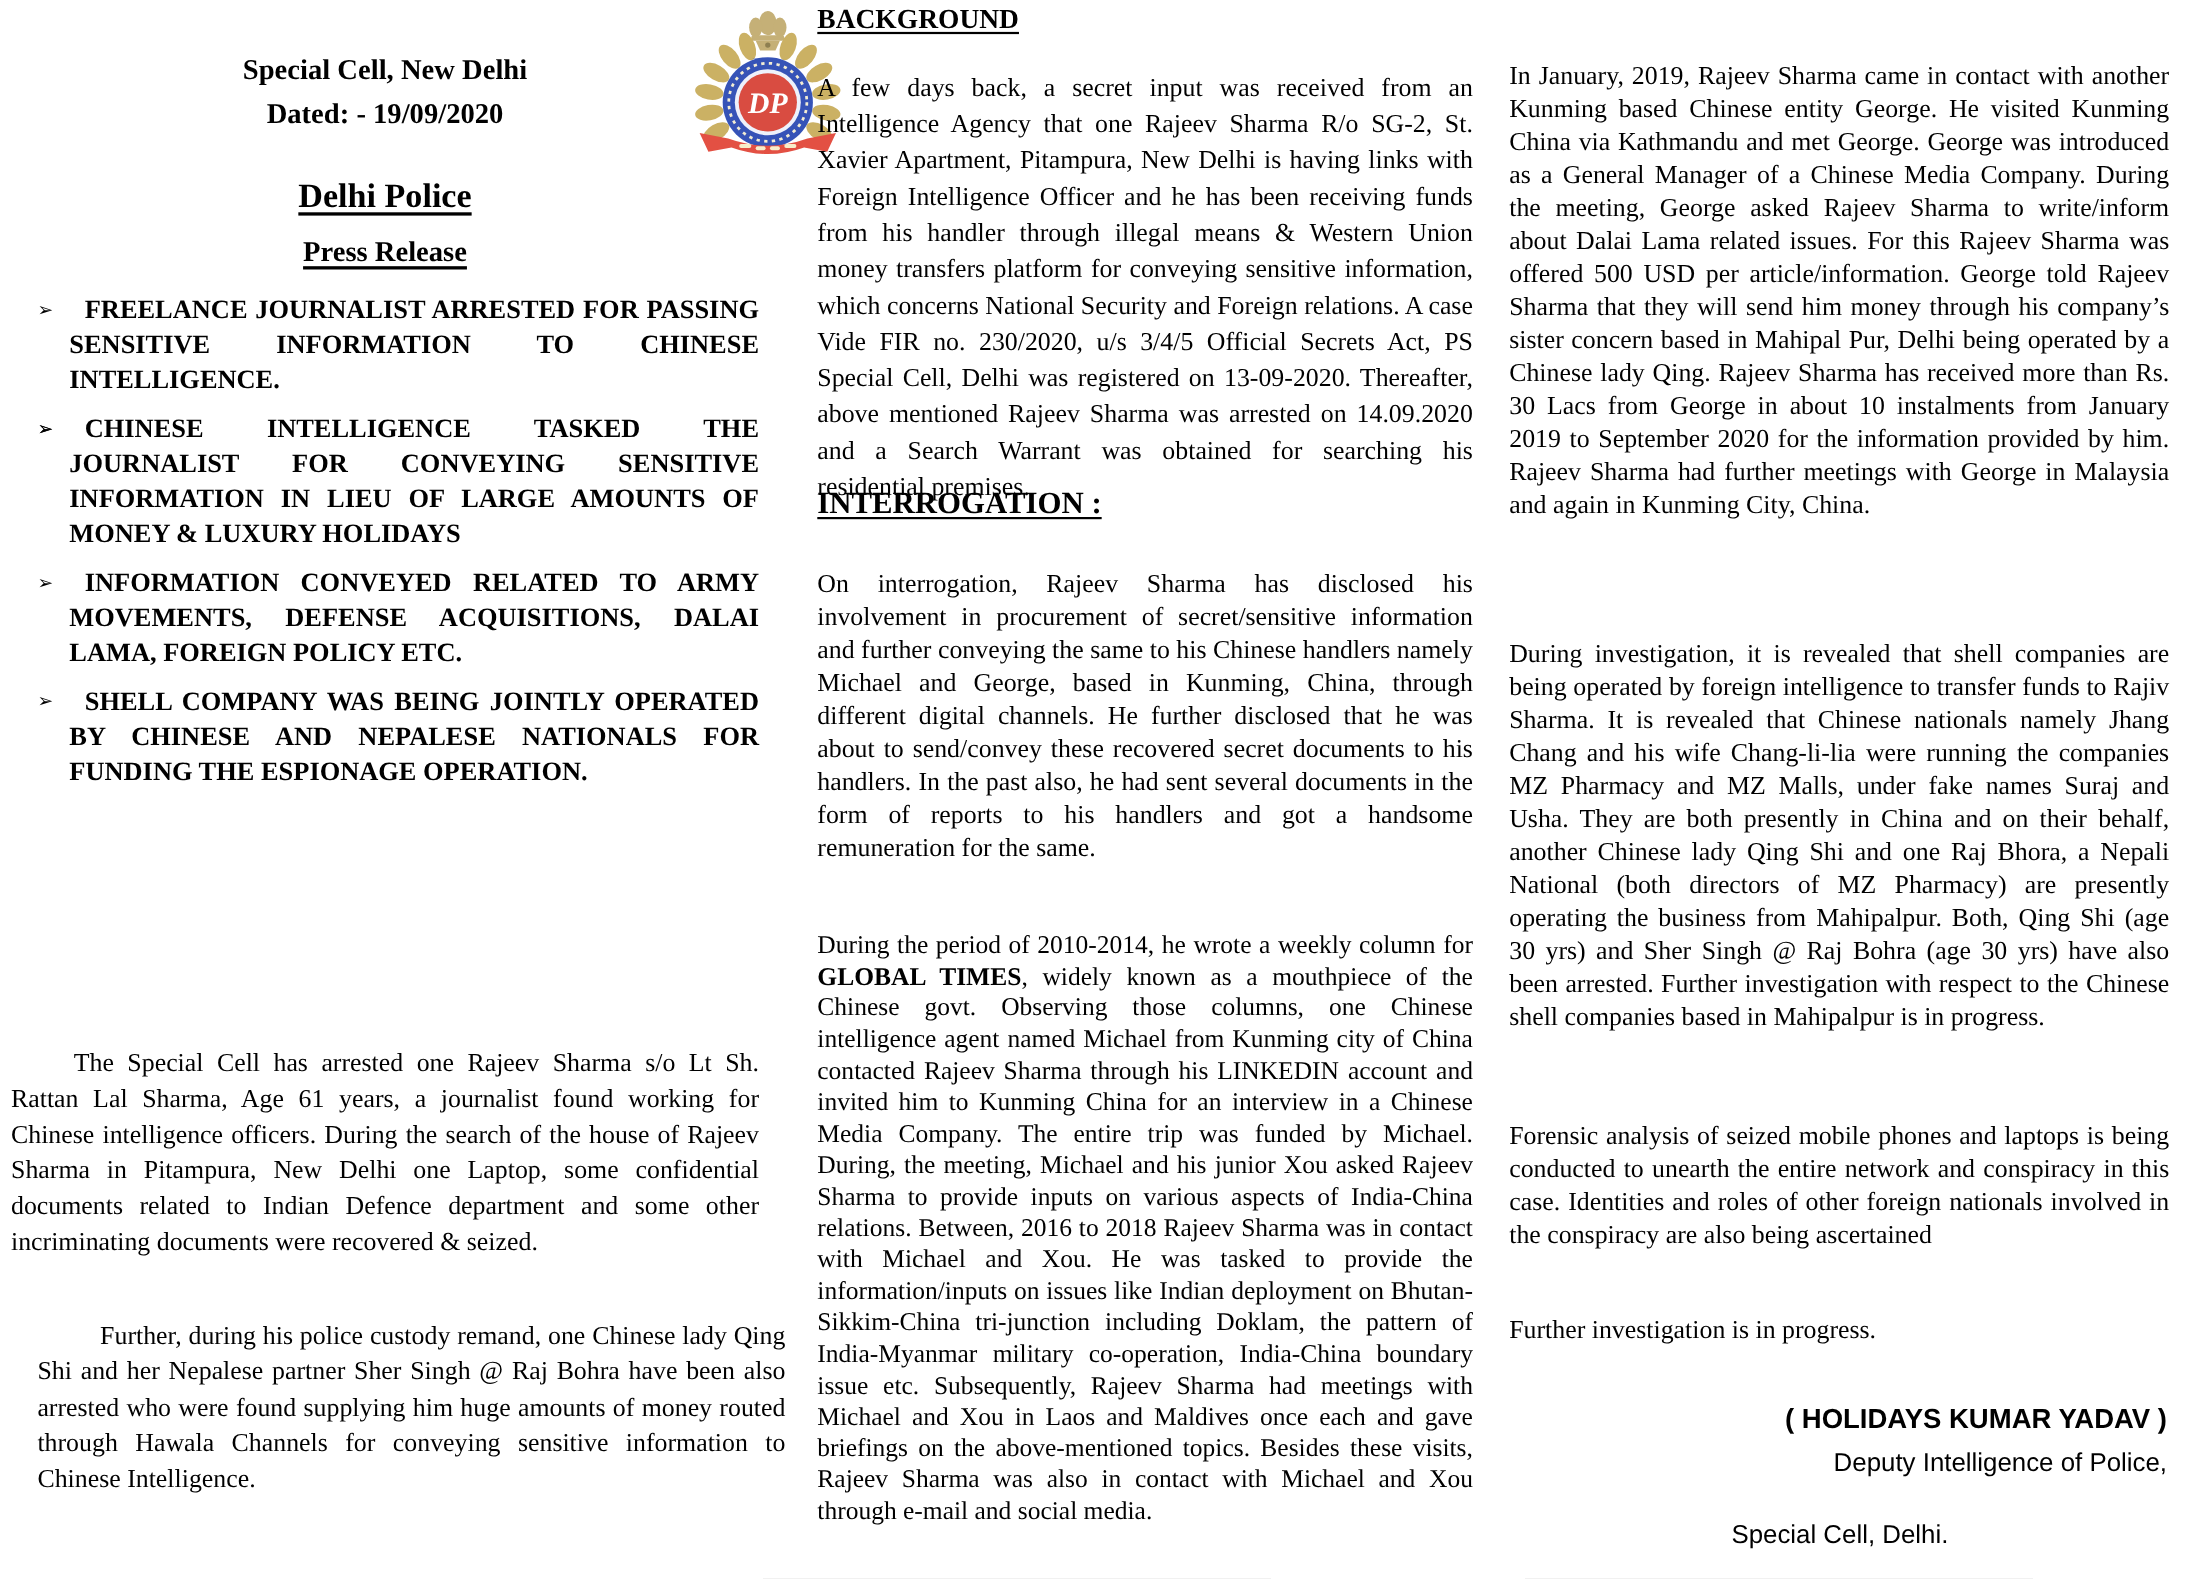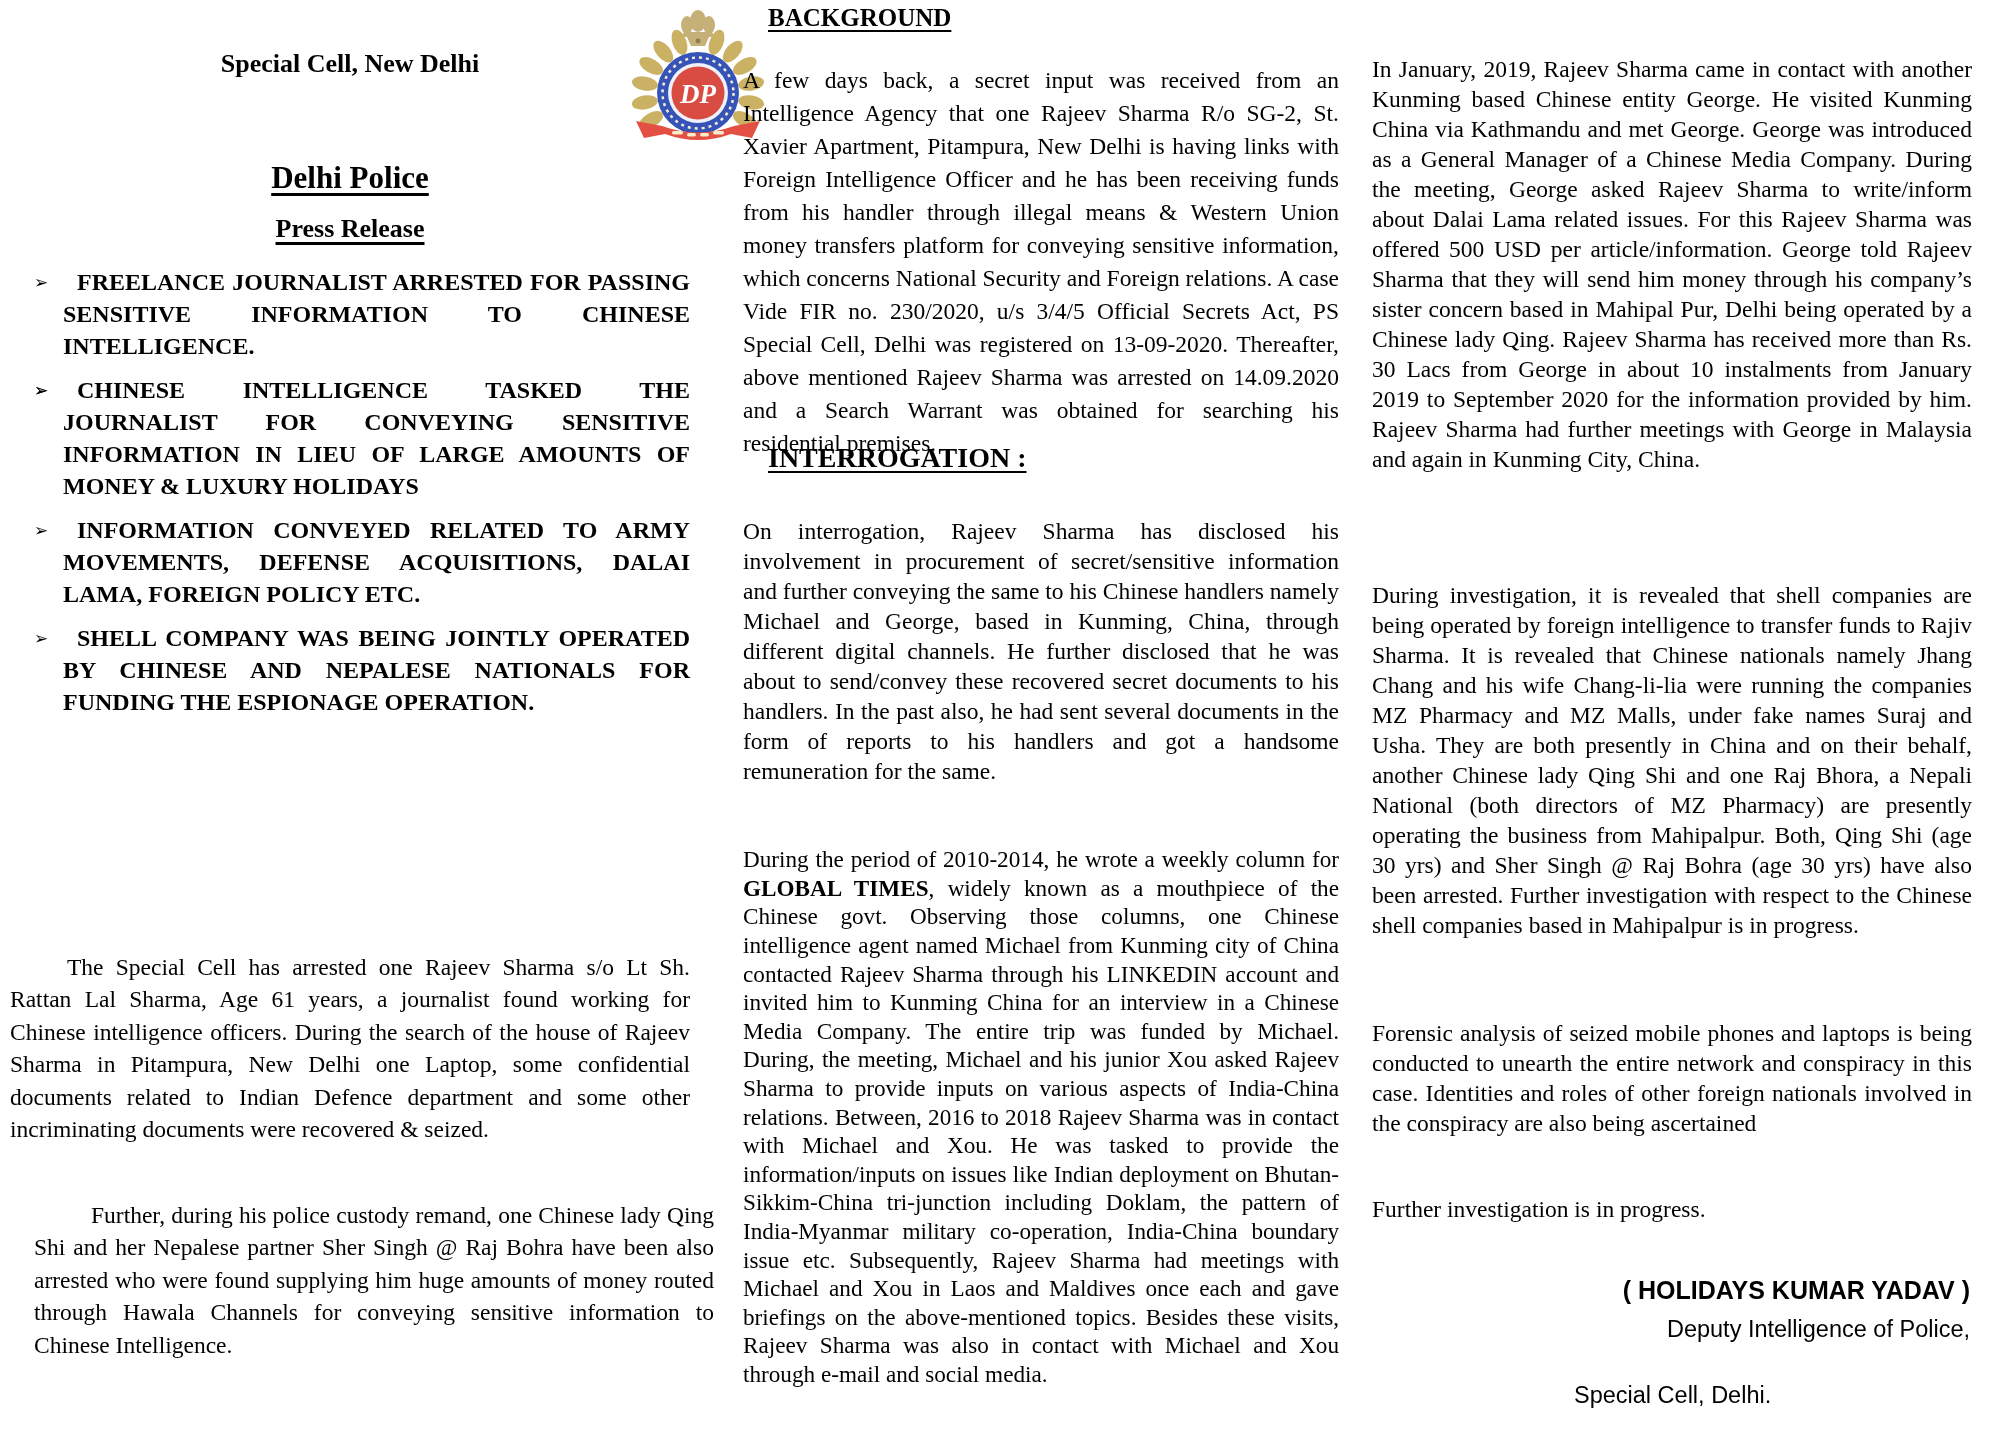--- a/index.html
+++ b/index.html
@@ -31,21 +31,21 @@
     text-align:justify; text-indent:14px; }
   .bullets .bmark { position:absolute; left:24px; top:0; text-indent:0;
     font-family:"DejaVu Sans",sans-serif; font-weight:normal; font-size:17px; }
 
   .para { text-align:justify; font-size:23.5px; line-height:32.5px; }
   .p1 { position:absolute; top:927px;  left:0; width:100%; text-indent:57px; }
   .p2 { position:absolute; top:1175px; left:0; width:100%; text-indent:57px;margin-left:24px; }
 
   
   .bg-h  { position:absolute; top:4px;   left:0; font-size:25px; font-weight:bold; }
-  .bg-h span, .int-h span { text-decoration:underline; text-decoration-thickness:2px; text-underline-offset:4px;margin-left:25px; }
+  .bg-h span, .int-h span { text-decoration:underline; text-decoration-thickness:2px; text-underline-offset:4px; }
   .bg-p  { position:absolute; top:40px;  left:0; width:100%; line-height:33px; }
   .int-h { position:absolute; top:442px; left:0; font-size:28px; font-weight:bold; }
   .int-p { position:absolute; top:492px; left:0; width:100%; line-height:30px; }
   .car-p { position:absolute; top:822px; left:0; width:100%; line-height:28.6px; font-size:23.2px; }
   .car-p b { font-weight:bold; }
 
   
   .rp1 { position:absolute; top:30px;   left:0; width:100%; line-height:30px; }
   .rp2 { position:absolute; top:556px;  left:0; width:100%; line-height:30px; }
   .rp3 { position:absolute; top:994px;  left:0; width:100%; line-height:30px; }
@@ -108,20 +108,21 @@
         <rect x="72" y="128" width="9" height="3.5" rx="1.7"></rect>
         <rect x="85" y="126" width="11" height="3.5" rx="1.7"></rect>
       </g>
     </g>
   </svg>
 
   <div class="col c1">
 
     <div class="header-block">
       <div>Special Cell, New Delhi</div>
+      <div>Dated: - 19/09/2020</div>
     </div>
 
     <div class="doc-title">
       <span>Delhi Police</span>
     </div>
     <div class="doc-subtitle">
       <span>Press Release</span>
     </div>
 
     <ul class="bullets">

